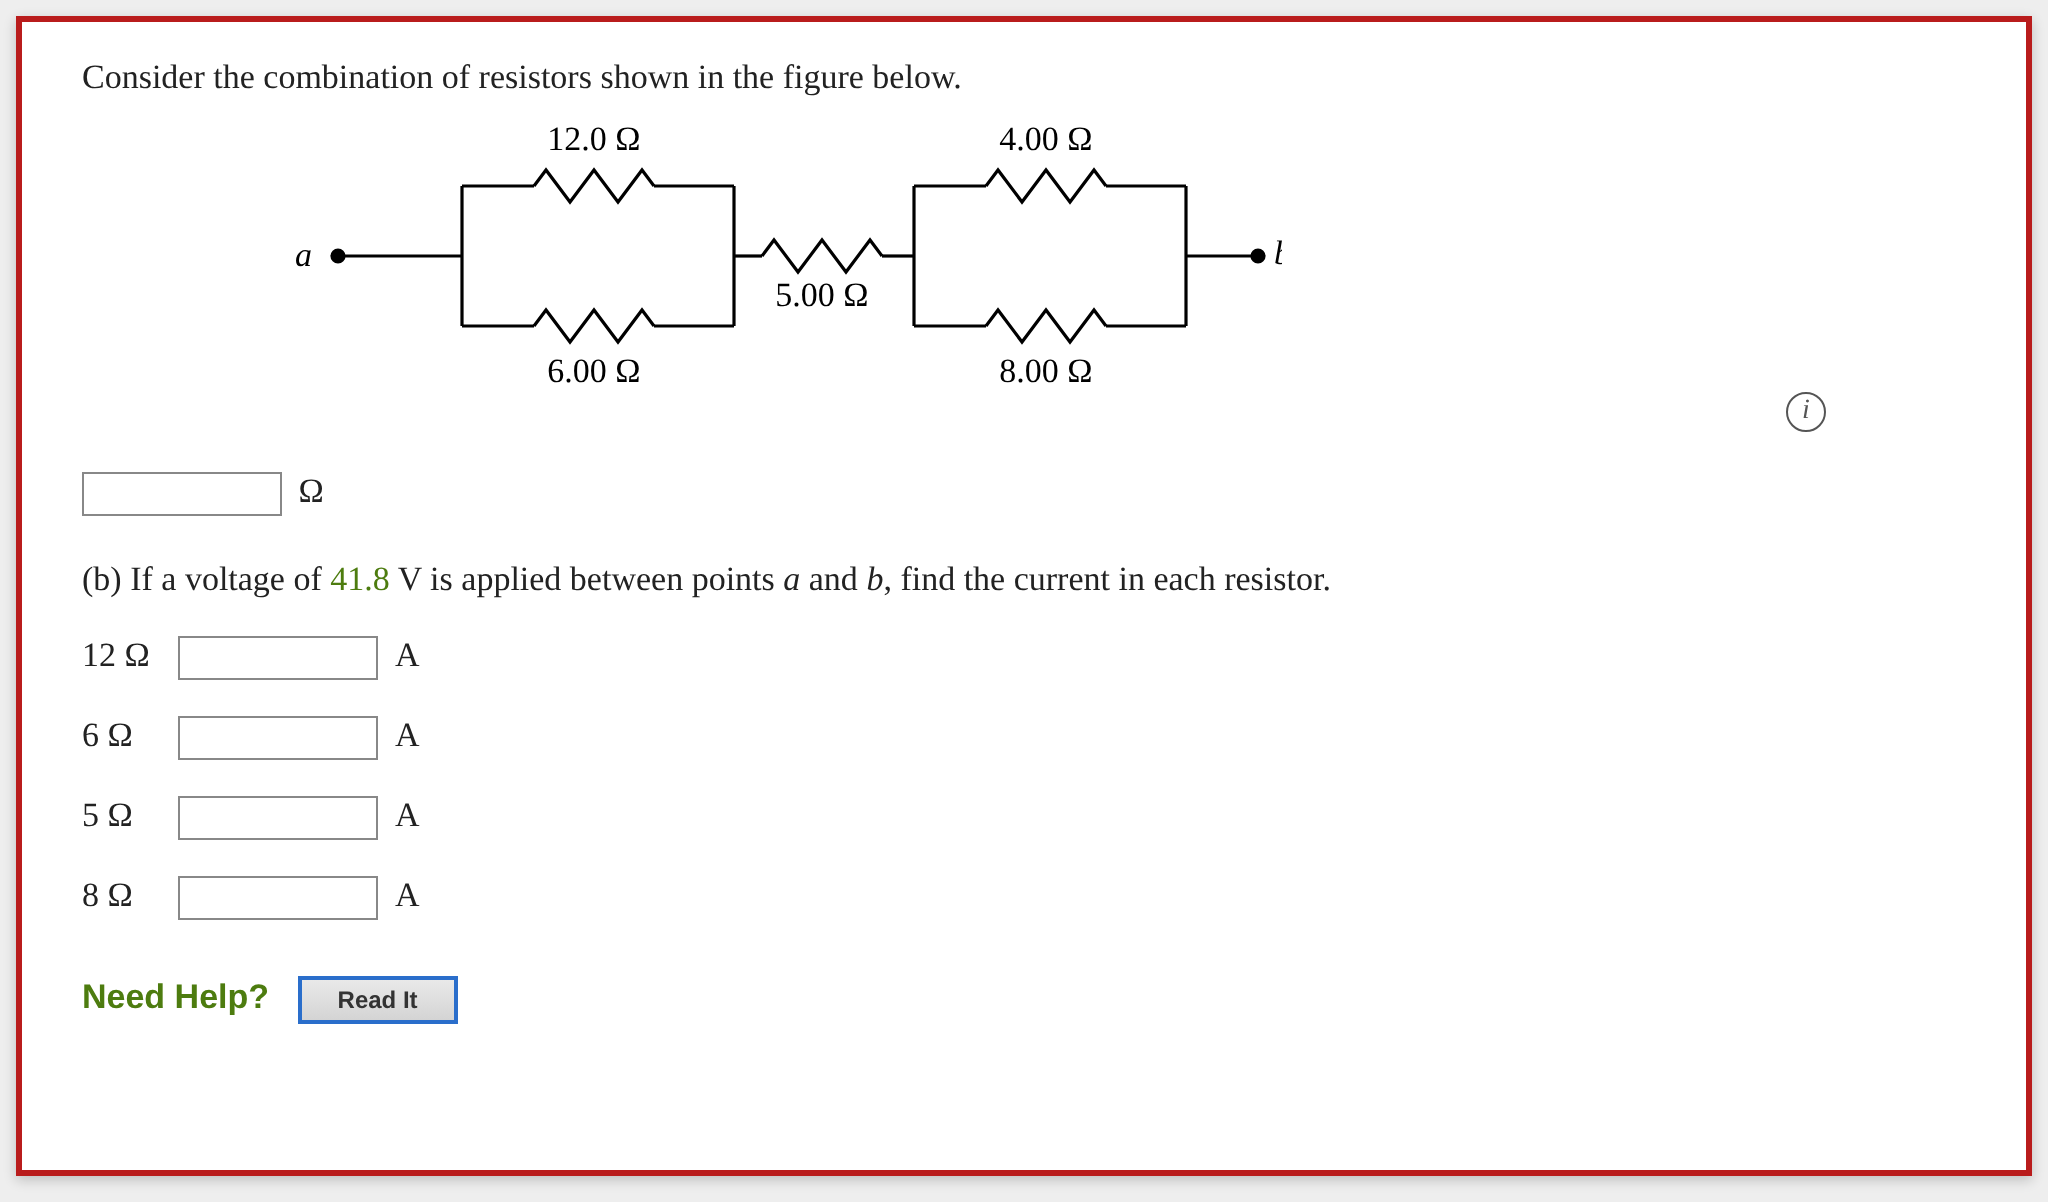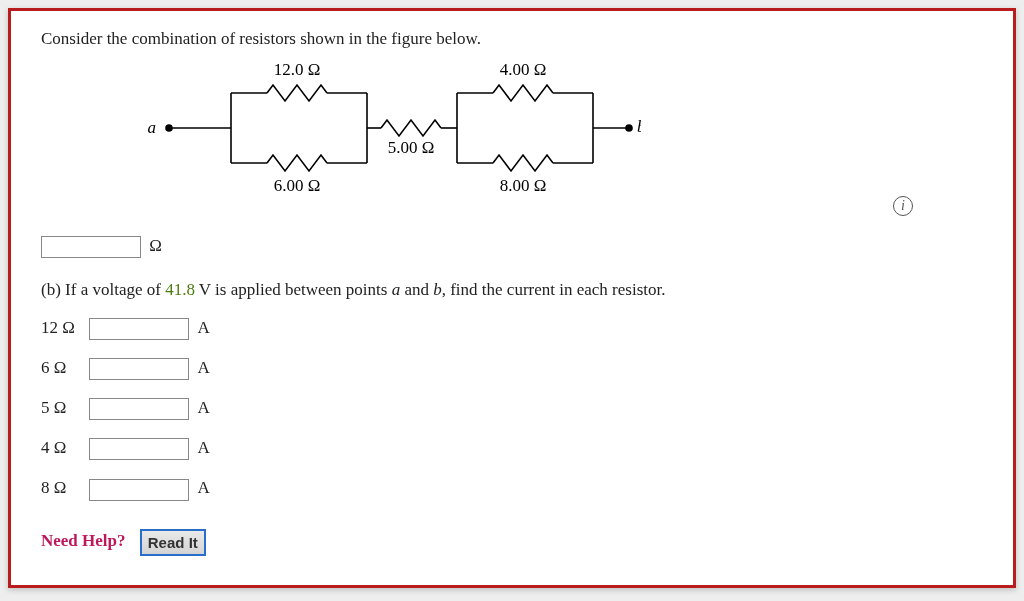--- a/index.html
+++ b/index.html
@@ -47,35 +47,35 @@
     vertical-align: middle;
     padding: 1px 4px;
     font-family: Arial, sans-serif;
     font-size: 14px;
   }
   .unit { margin-left: 4px; font-family: Georgia, serif; }
   .part-b-row { margin-top: 18px; }
   .part-b-row .label { display: inline-block; width: 44px; }
   .need-help { margin-top: 28px; }
   .need-help-label {
-    color: #be185d;
-    font-family: Liberation Serif, serif;
+    color: #4d7c0f;
+    font-family: Liberation Sans, sans-serif;
     font-weight: bold;
     font-size: 17px;
     margin-right: 10px;
   }
   .read-it-btn {
     display: inline-block;
     border: 2px solid #2a6ecb;
     background: linear-gradient(#e9e9e9, #d4d4d4);
     color: #333;
     font-family: Arial, sans-serif;
     font-weight: bold;
-    font-size: 15px;
-    padding: 3px 6px;
+    font-size: 12px;
+    padding: 3px 18px;
     cursor: pointer;
     vertical-align: middle;
     text-align: center;
   }
   .red { color: #4d7c0f; }
   
   .rlabel { font-family: Georgia, serif; font-size: 17px; }
   .termlabel { font-family: Georgia, serif; font-style: italic; font-size: 17px; }
 </style>
 </head>
@@ -155,25 +155,20 @@
         <span class="label">6 Ω</span>
         <input class="answer-box" style="">
         <span class="unit">A</span>
       </div>
       <div class="part-b-row">
         <span class="label">5 Ω</span>
         <input class="answer-box" style="">
         <span class="unit">A</span>
       </div>
       <div class="part-b-row">
-        <span class="label">4 Ω</span>
-        <input class="answer-box" style="">
-        <span class="unit">A</span>
-      </div>
-      <div class="part-b-row">
         <span class="label">8 Ω</span>
         <input class="answer-box" style="">
         <span class="unit">A</span>
       </div>
     </div>
   </div>
 
   <div class="need-help">
     <span class="need-help-label">Need Help?</span>
     <span class="read-it-btn">Read It</span>

